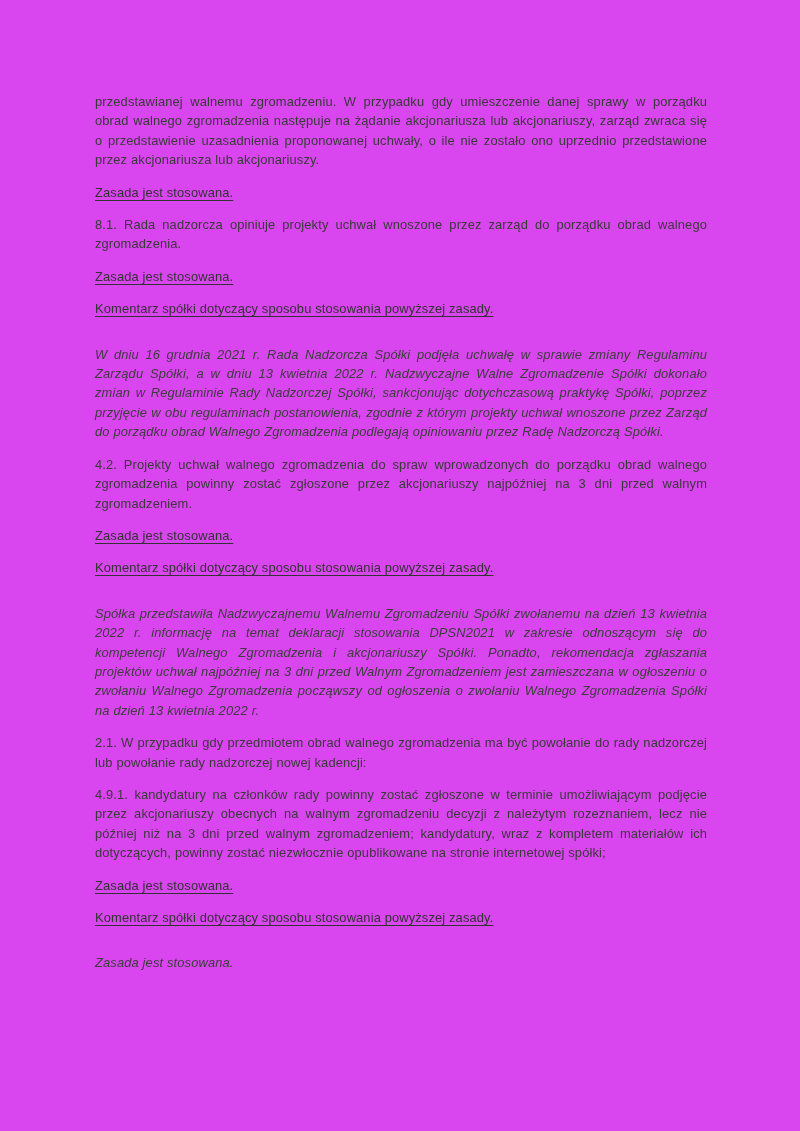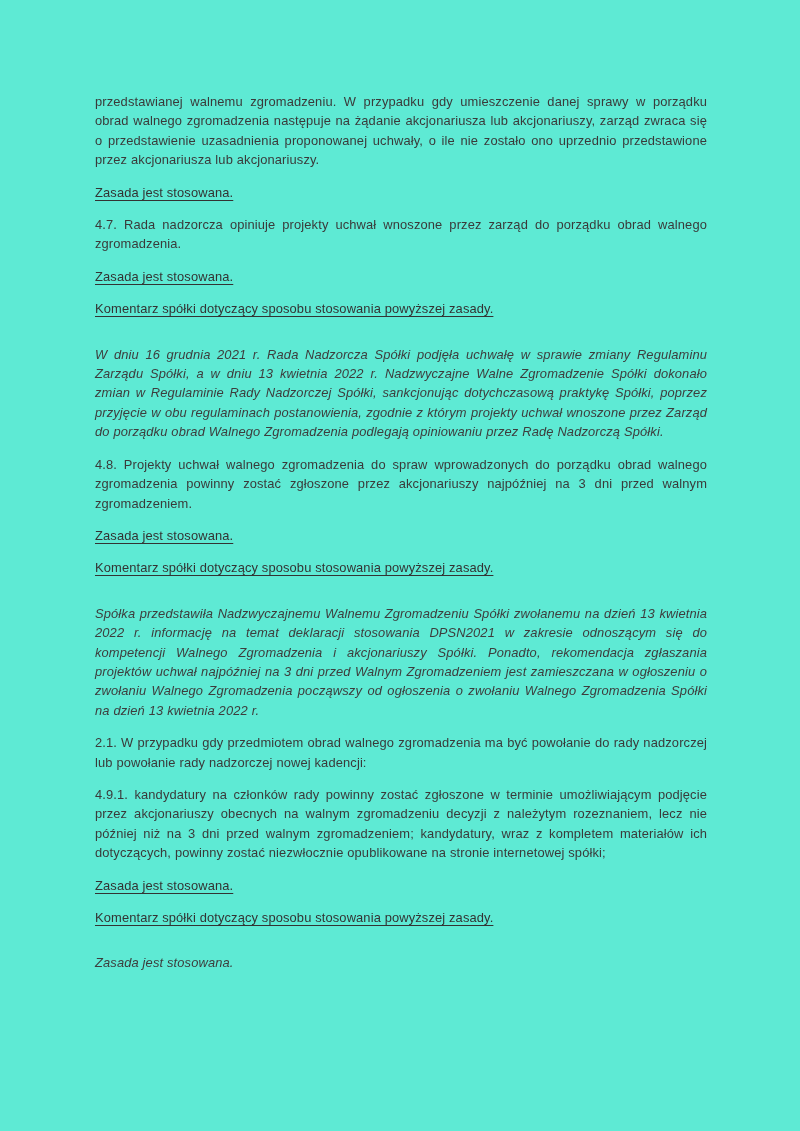--- a/index.html
+++ b/index.html
@@ -10,21 +10,21 @@
     width: 800px;
     height: 1131px;
     background: #ffffff;
     font-family: "Liberation Sans", "DejaVu Sans", sans-serif;
     -webkit-font-smoothing: antialiased;
   }
   .page {
     position: relative;
     width: 800px;
     height: 1131px;
-    background: #5eead4;
+    background: #d946ef;
     box-sizing: border-box;
     overflow: hidden;
   }
   .content {
     position: absolute;
     left: 95px;
     top: 92px;
     width: 612px;
   }
   .para {
@@ -67,29 +67,29 @@
 </head>
 <body>
 
 <div class="page">
   <div class="content">
 
     <p class="para body gap-md">przedstawianej walnemu zgromadzeniu. W przypadku gdy umieszczenie danej sprawy w porządku obrad walnego zgromadzenia następuje na żądanie akcjonariusza lub akcjonariuszy, zarząd zwraca się o przedstawienie uzasadnienia proponowanej uchwały, o ile nie zostało ono uprzednio przedstawione przez akcjonariusza lub akcjonariuszy.</p>
 
     <span class="heading-ul gap-md">Zasada jest stosowana.</span>
 
-    <p class="para body gap-md">4.7. Rada nadzorcza opiniuje projekty uchwał wnoszone przez zarząd do porządku obrad walnego zgromadzenia.</p>
+    <p class="para body gap-md">8.1. Rada nadzorcza opiniuje projekty uchwał wnoszone przez zarząd do porządku obrad walnego zgromadzenia.</p>
 
     <span class="heading-ul gap-md">Zasada jest stosowana.</span>
 
     <span class="heading-ul gap-md">Komentarz spółki dotyczący sposobu stosowania powyższej zasady.</span>
 
     <p class="para italic gap-md">W dniu 16 grudnia 2021 r. Rada Nadzorcza Spółki podjęła uchwałę w sprawie zmiany Regulaminu Zarządu Spółki, a w dniu 13 kwietnia 2022 r. Nadzwyczajne Walne Zgromadzenie Spółki dokonało zmian w Regulaminie Rady Nadzorczej Spółki, sankcjonując dotychczasową praktykę Spółki, poprzez przyjęcie w obu regulaminach postanowienia, zgodnie z którym projekty uchwał wnoszone przez Zarząd do porządku obrad Walnego Zgromadzenia podlegają opiniowaniu przez Radę Nadzorczą Spółki.</p>
 
-    <p class="para body gap-md">4.8. Projekty uchwał walnego zgromadzenia do spraw wprowadzonych do porządku obrad walnego zgromadzenia powinny zostać zgłoszone przez akcjonariuszy najpóźniej na 3 dni przed walnym zgromadzeniem.</p>
+    <p class="para body gap-md">4.2. Projekty uchwał walnego zgromadzenia do spraw wprowadzonych do porządku obrad walnego zgromadzenia powinny zostać zgłoszone przez akcjonariuszy najpóźniej na 3 dni przed walnym zgromadzeniem.</p>
 
     <span class="heading-ul gap-md">Zasada jest stosowana.</span>
 
     <span class="heading-ul gap-md">Komentarz spółki dotyczący sposobu stosowania powyższej zasady.</span>
 
     <p class="para italic gap-md">Spółka przedstawiła Nadzwyczajnemu Walnemu Zgromadzeniu Spółki zwołanemu na dzień 13 kwietnia 2022 r. informację na temat deklaracji stosowania DPSN2021 w zakresie odnoszącym się do kompetencji Walnego Zgromadzenia i akcjonariuszy Spółki. Ponadto, rekomendacja zgłaszania projektów uchwał najpóźniej na 3 dni przed Walnym Zgromadzeniem jest zamieszczana w ogłoszeniu o zwołaniu Walnego Zgromadzenia począwszy od ogłoszenia o zwołaniu Walnego Zgromadzenia Spółki na dzień 13 kwietnia 2022 r.</p>
 
     <p class="para body gap-md">2.1. W przypadku gdy przedmiotem obrad walnego zgromadzenia ma być powołanie do rady nadzorczej lub powołanie rady nadzorczej nowej kadencji:</p>
 
     <p class="para body gap-md">4.9.1. kandydatury na członków rady powinny zostać zgłoszone w terminie umożliwiającym podjęcie przez akcjonariuszy obecnych na walnym zgromadzeniu decyzji z należytym rozeznaniem, lecz nie później niż na 3 dni przed walnym zgromadzeniem; kandydatury, wraz z kompletem materiałów ich dotyczących, powinny zostać niezwłocznie opublikowane na stronie internetowej spółki;</p>

